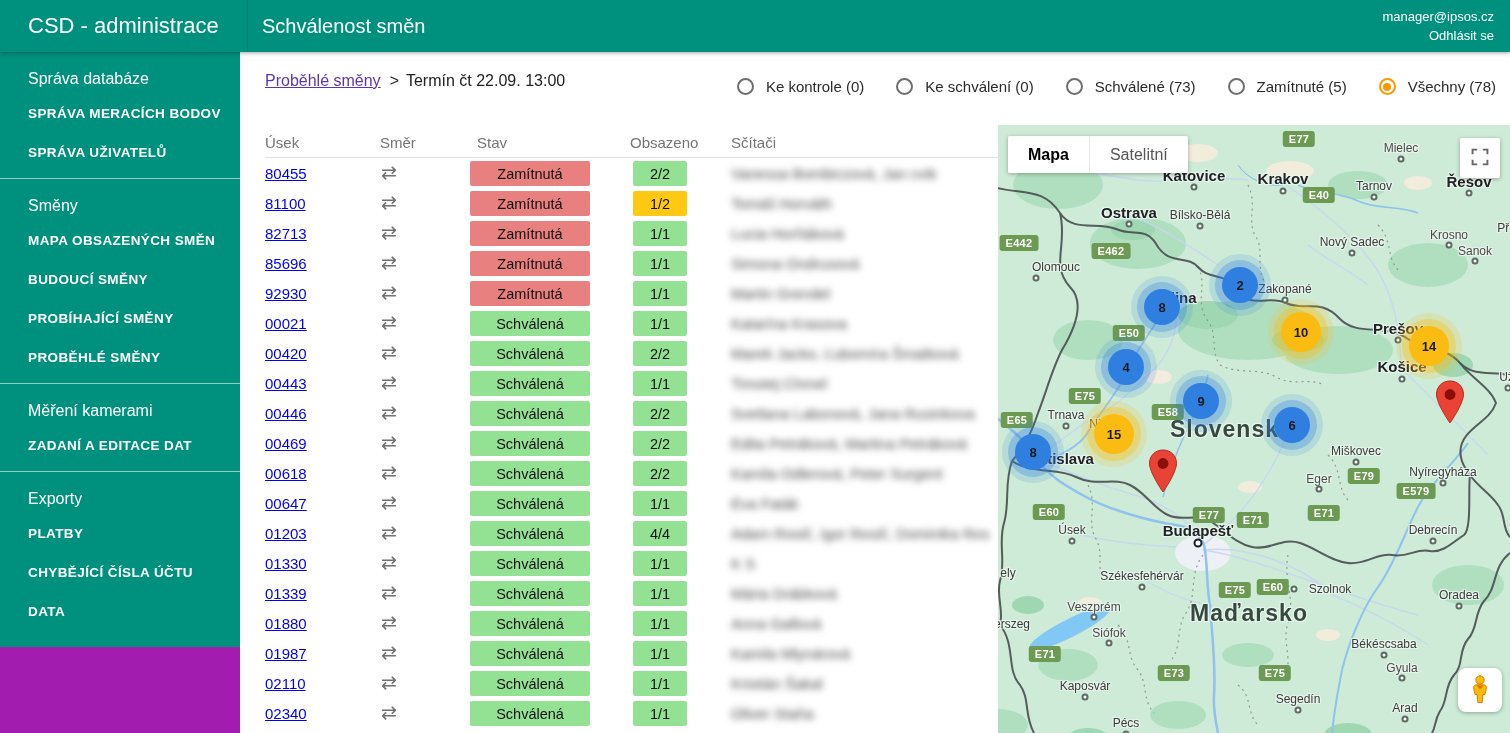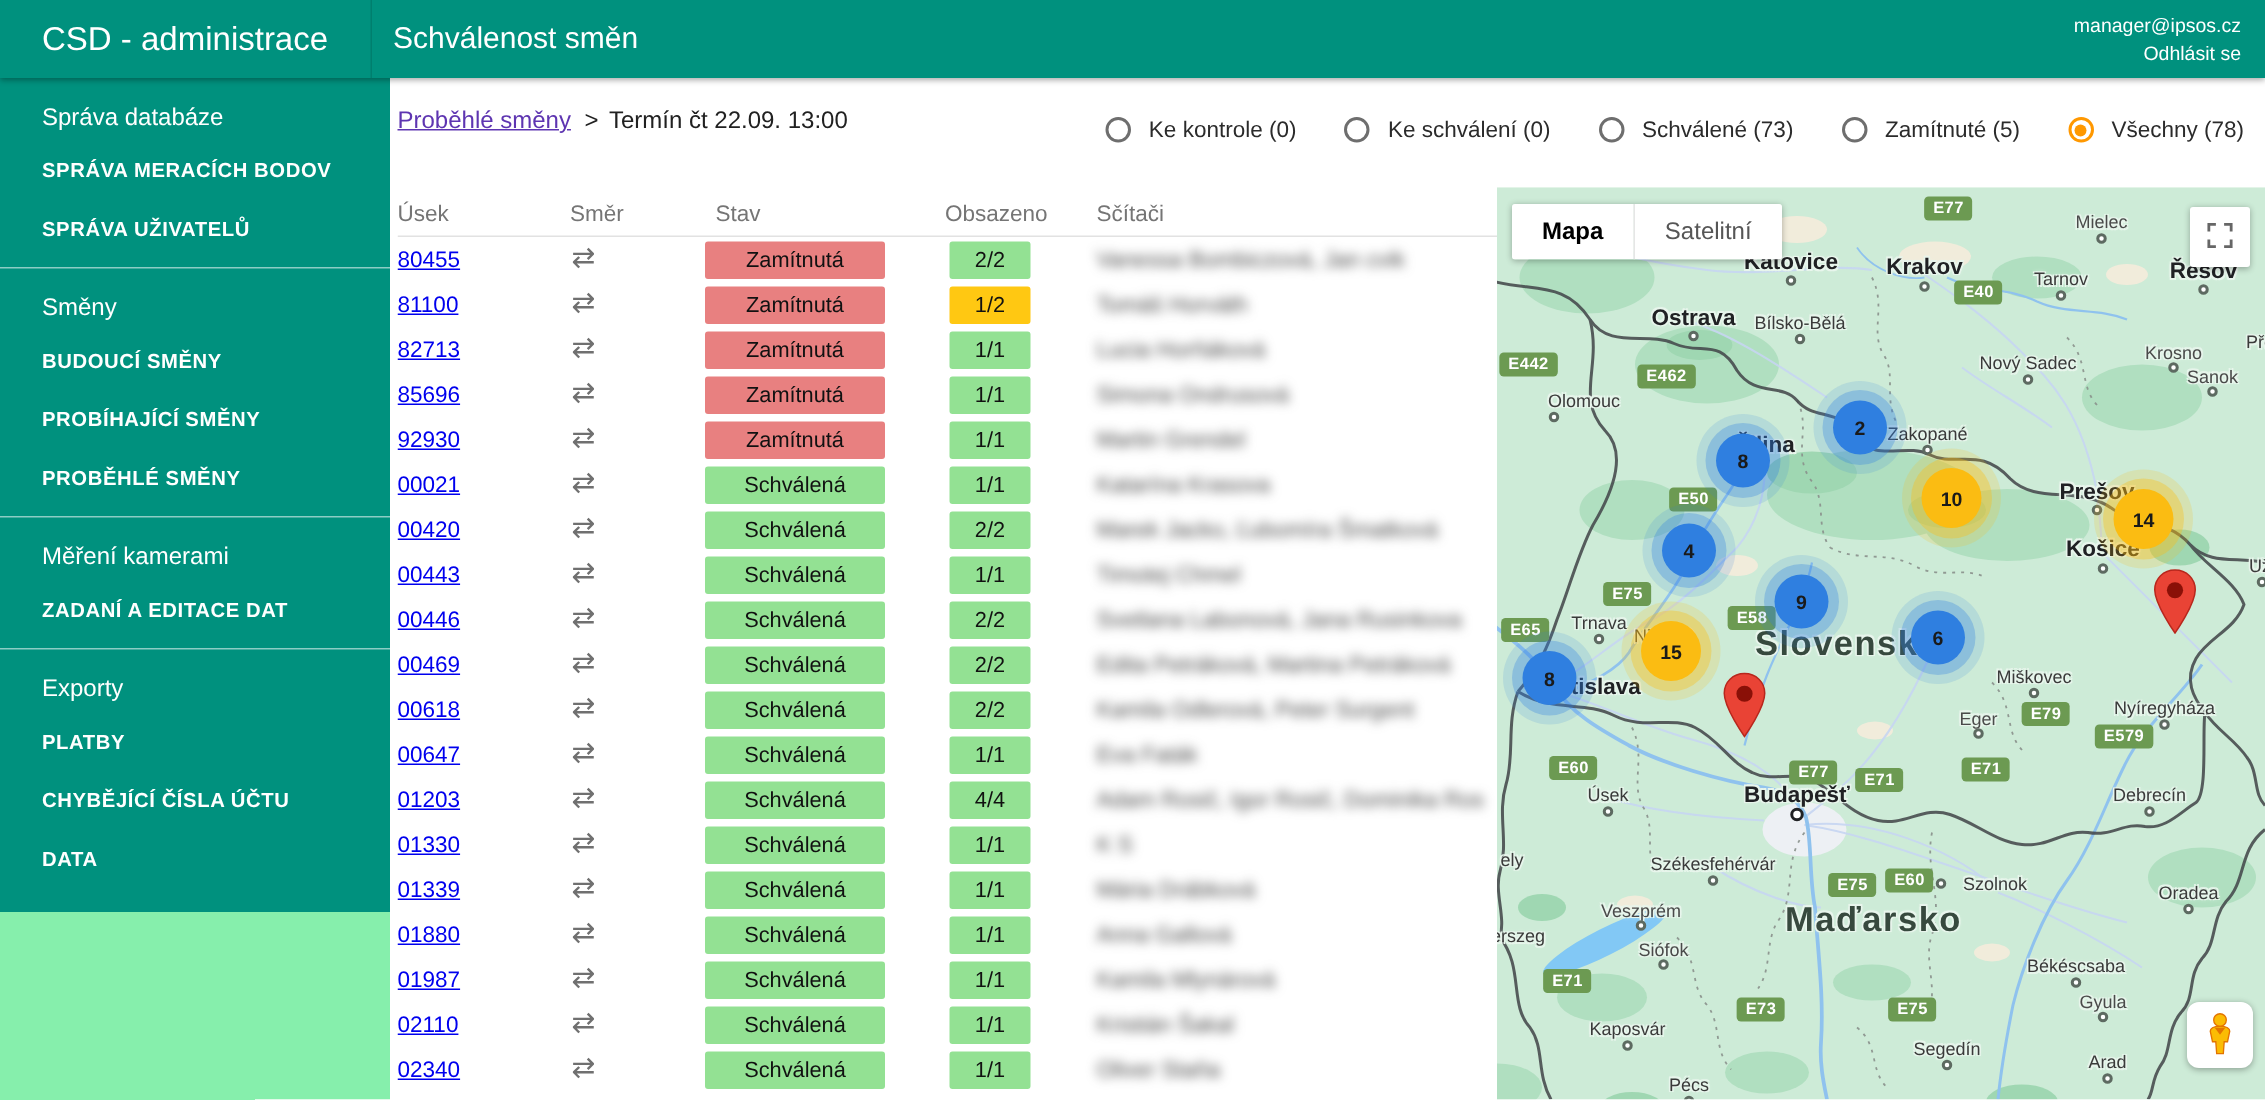--- a/index.html
+++ b/index.html
@@ -9,21 +9,21 @@
   
   .topbar { position:absolute; left:0; top:0; width:1510px; height:52px; background:#00917E; z-index:30;
             box-shadow:0 1px 4px rgba(0,0,0,.35); display:flex; align-items:stretch; }
   .brand { width:248px; color:#fff; font-size:22px; line-height:52px; padding-left:28px;
            border-right:1px solid rgba(0,0,0,.12); white-space:nowrap; }
   .page-title { color:#fff; font-size:20px; line-height:52px; padding-left:14px; flex:1; }
   .account { text-align:right; padding:7px 16px 0 0; color:#fff; font-size:13px; line-height:19px; }
   .account a { color:#fff; text-decoration:none; display:block; }
 
   
-  .side-rail { position:absolute; left:0; top:52px; bottom:0; width:260px; background:#86efac; z-index:20; }
+  .side-rail { position:absolute; left:0; top:52px; bottom:0; width:240px; background:#a21caf; z-index:20; }
   .sidebar { background:#00917E; color:#fff; padding-bottom:10px; }
   .side-group { border-top:1px solid rgba(255,255,255,.55); padding:10px 0 6px 0; }
   .side-group:first-child { border-top:none; }
   .side-group-title { font-size:16px; font-weight:400; padding:8px 0 6px 28px; }
   .side-item { font-size:13.5px; font-weight:700; letter-spacing:.4px; padding:12px 10px 12px 28px; cursor:pointer; }
 
   
   .breadcrumb { position:absolute; left:265px; top:72px; font-size:16px; color:#212121; z-index:5; white-space:nowrap; }
   .breadcrumb a { color:#5e35b1; text-decoration:underline; }
   .breadcrumb .sep { margin:0 7px 0 9px; color:#212121; }
@@ -100,20 +100,21 @@
 
 <nav class="side-rail">
   <div class="sidebar">
       <div class="side-group">
         <div class="side-group-title">Správa databáze</div>
         <div class="side-item">SPRÁVA MERACÍCH BODOV</div>
         <div class="side-item">SPRÁVA UŽIVATELŮ</div>
       </div>
       <div class="side-group">
         <div class="side-group-title">Směny</div>
+        <div class="side-item">MAPA OBSAZENÝCH SMĚN</div>
         <div class="side-item">BUDOUCÍ SMĚNY</div>
         <div class="side-item">PROBÍHAJÍCÍ SMĚNY</div>
         <div class="side-item">PROBĚHLÉ SMĚNY</div>
       </div>
       <div class="side-group">
         <div class="side-group-title">Měření kamerami</div>
         <div class="side-item">ZADANÍ A EDITACE DAT</div>
       </div>
       <div class="side-group">
         <div class="side-group-title">Exporty</div>

